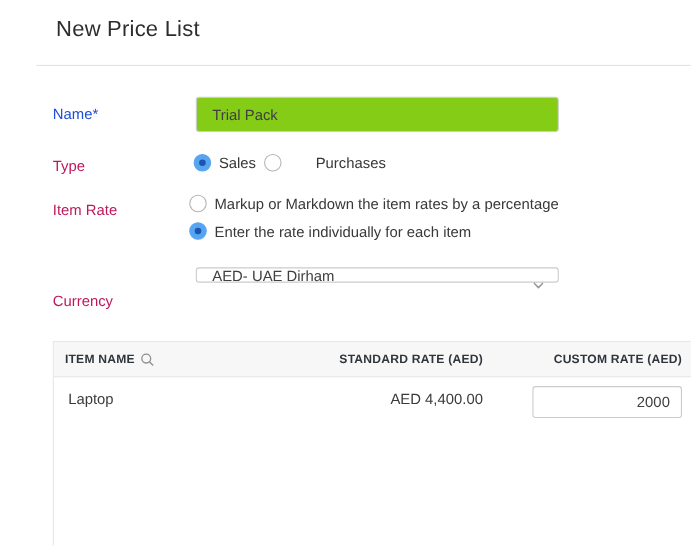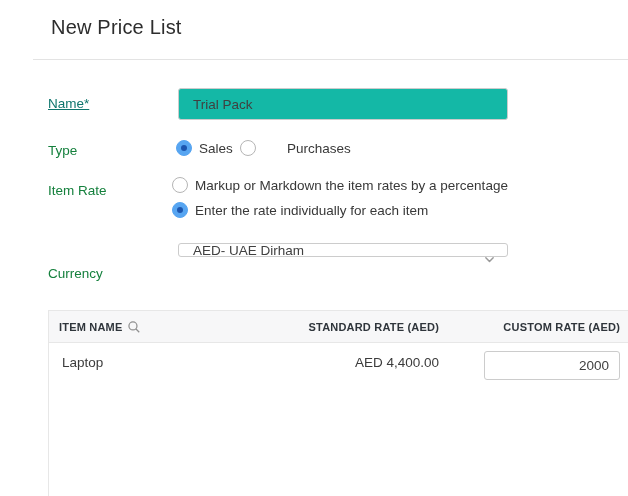--- a/index.html
+++ b/index.html
@@ -16,34 +16,34 @@
     position: absolute; left: 18px; top: 16px;
     font-size: 20px; font-weight: 400; color: #2d2d2d; letter-spacing: 0.2px;
   }
   .title-divider {
     position: absolute; left: 0; top: 59px; width: 628px; height: 1px;
     background: #e3e3e3;
   }
 
   .field-label {
     position: absolute; left: 15px;
-    font-size: 13.5px; color: #15803d;
+    font-size: 13.5px; color: #be185d;
   }
-  .field-label.required { color: #0f766e; text-decoration: underline; }
+  .field-label.required { color: #1d4ed8; }
   .lbl-name { top: 96px; }
   .lbl-type { top: 143px; }
   .lbl-itemrate { top: 183px; text-align: right; }
   .lbl-currency { top: 266px; }
 
   .text-input {
     position: absolute; left: 145px; top: 88px;
     width: 330px; height: 32px;
     border: 1px solid #ccc; border-radius: 3px;
     padding: 0 14px; font-size: 13.5px; color: #404040;
-    font-family: inherit; outline: none; background: #14b8a6;
+    font-family: inherit; outline: none; background: #84cc16;
   }
 
   .radio-row { position: absolute; display: flex; align-items: center; }
   .radio-sales { left: 143px; top: 140px; }
   .radio-purchases { left: 207px; top: 140px; gap: 24px; }
   .radio-markup { left: 139px; top: 177px; }
   .radio-enter { left: 139px; top: 202px; }
 
   .radio-circle {
     width: 16px; height: 16px; border-radius: 50%;

